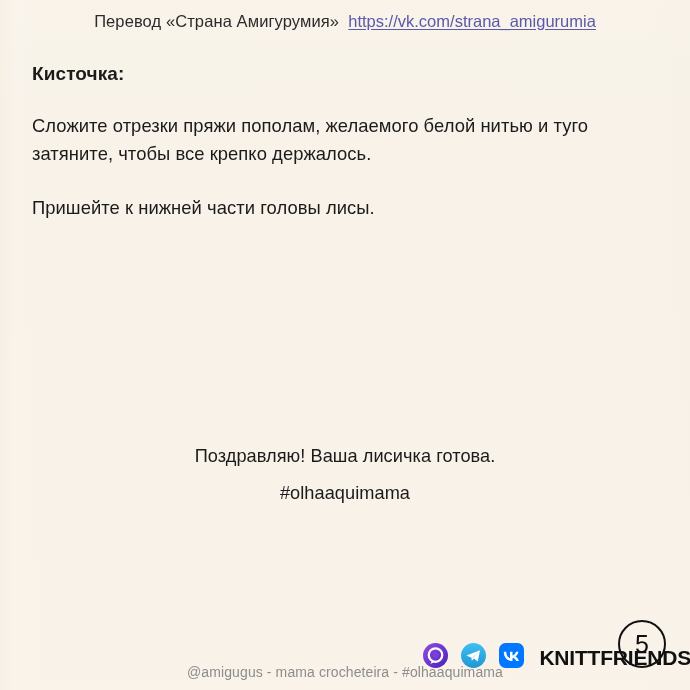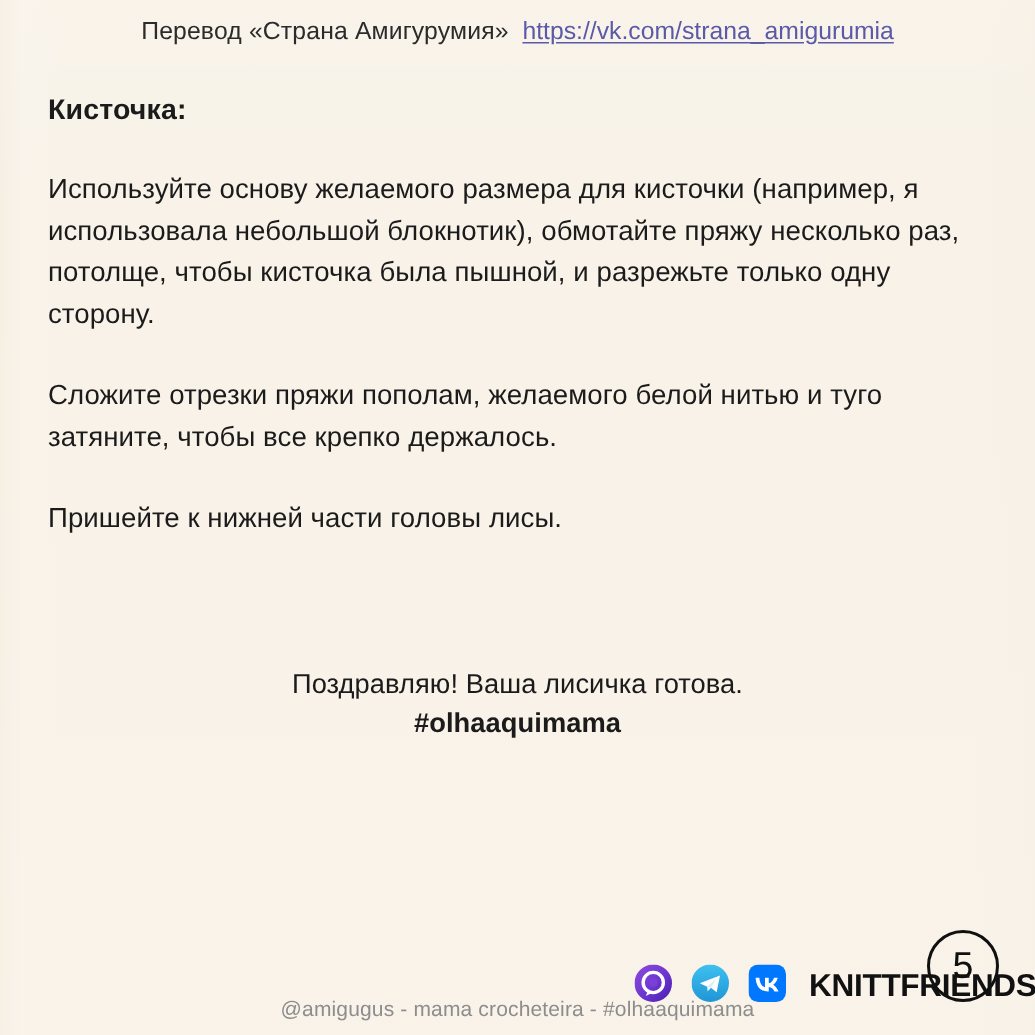--- a/index.html
+++ b/index.html
@@ -79,22 +79,22 @@
     left: 0;
     right: 0;
     top: 444px;
     text-align: center;
     font-size: 18.2px;
     line-height: 25px;
     letter-spacing: 0.05px;
   }
   .closing .tag {
     display: block;
-    font-weight: bold;
-    margin-top: 1px;
+    font-weight: normal;
+    margin-top: 12px;
   }
 
   
   .footer-credit {
     position: absolute;
     left: 0;
     right: 0;
     top: 664px;
     text-align: center;
     font-size: 14px;
@@ -147,21 +147,20 @@
 
 <div class="page"></div>
 
 <div class="header">
   <span class="hdr-label">Перевод «Страна Амигурумия»</span>
   <span>&nbsp;</span><a class="hdr-link" href="#">https://vk.com/strana_amigurumia</a>
 </div>
 
 <div class="content">
   <h1 class="heading">Кисточка:</h1>
-  <p class="para">Используйте основу желаемого размера для кисточки (например, я использовала небольшой блокнотик), обмотайте пряжу несколько раз, потолще, чтобы кисточка была пышной, и разрежьте только одну сторону.</p>
   <p class="para">Сложите отрезки пряжи пополам, желаемого белой нитью и туго затяните, чтобы все крепко держалось.</p>
   <p class="para">Пришейте к нижней части головы лисы.</p>
 </div>
 
 <div class="closing">
   <div>Поздравляю! Ваша лисичка готова.</div>
   <span class="tag">#olhaaquimama</span>
 </div>
 
 <div class="footer-credit">@amigugus - mama crocheteira - #olhaaquimama</div>

